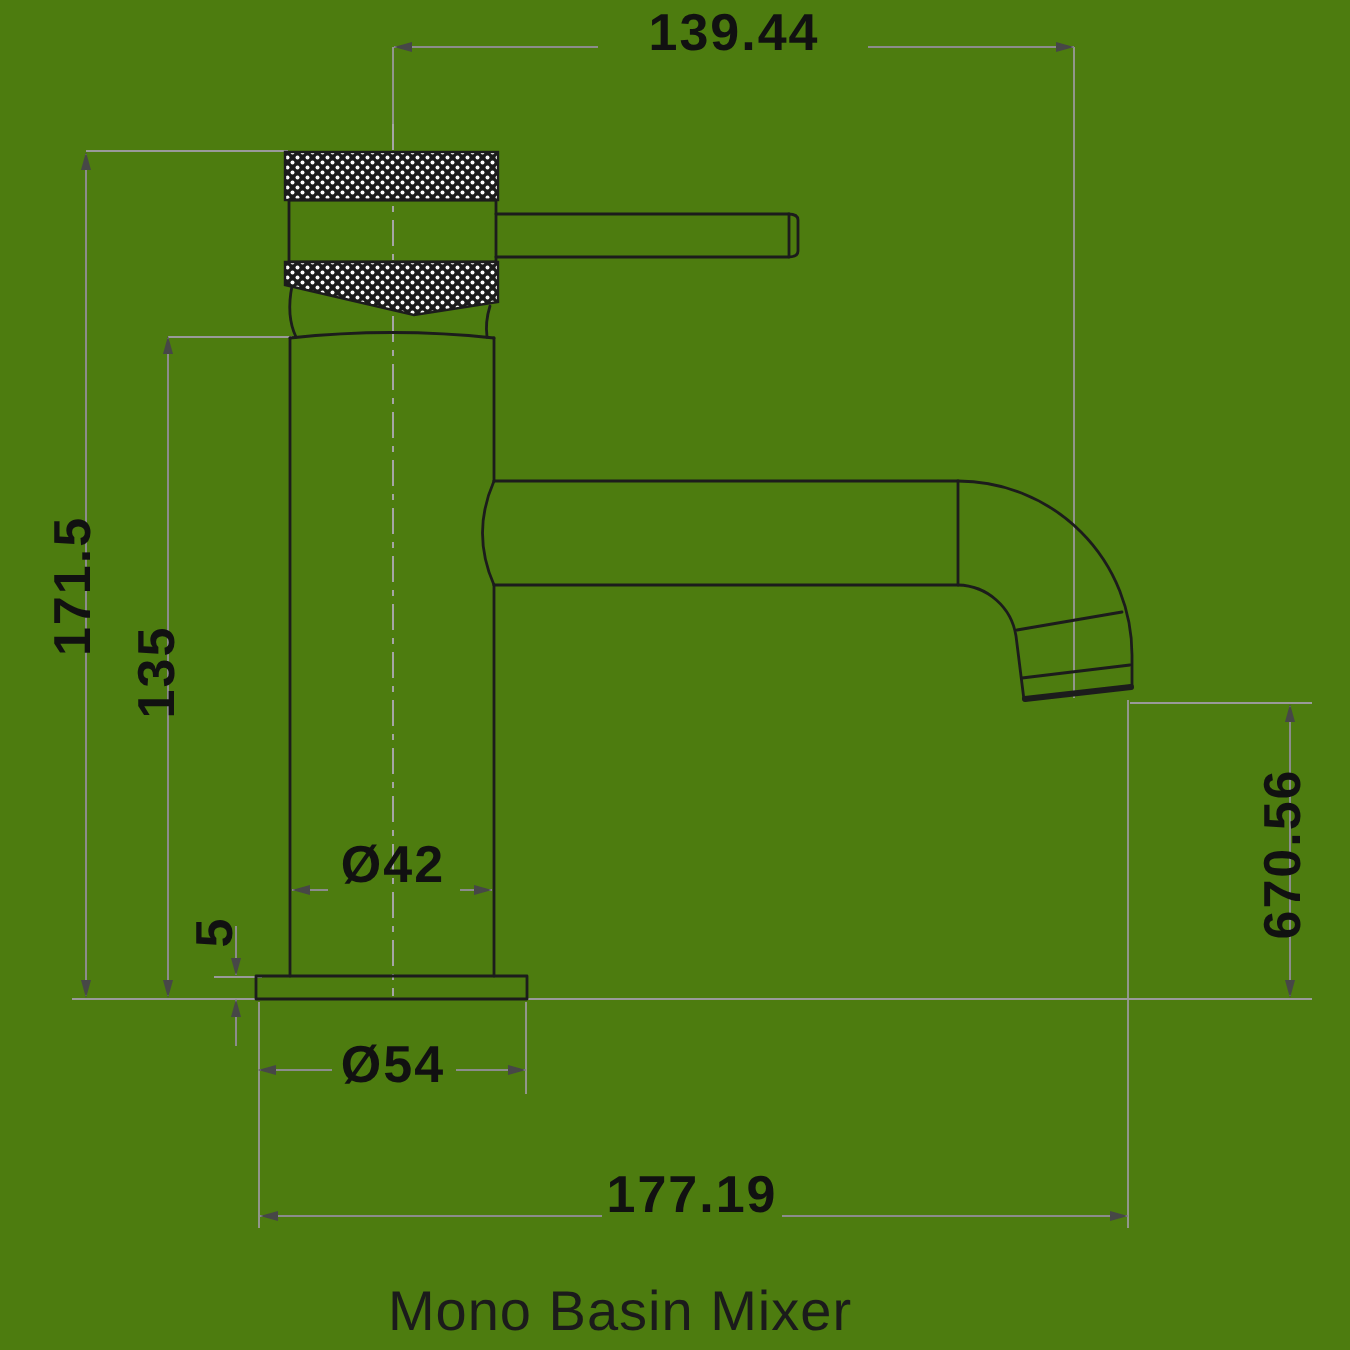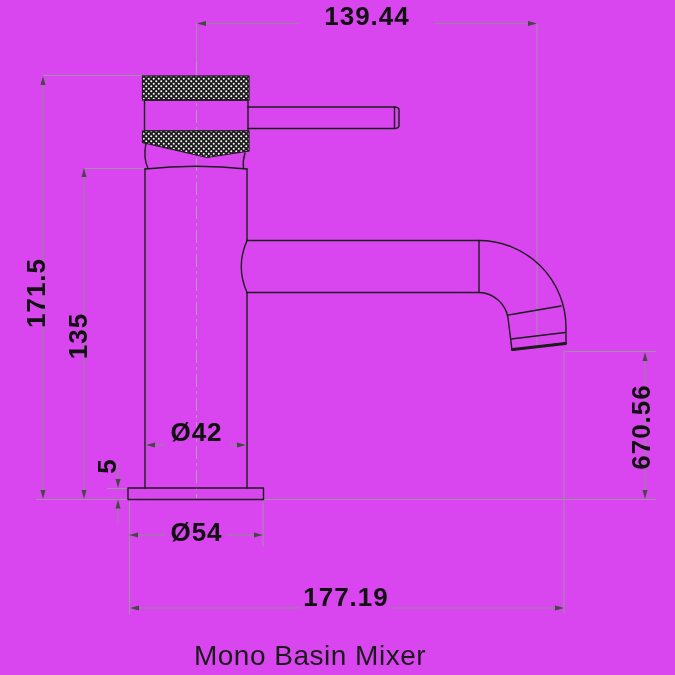--- a/index.html
+++ b/index.html
@@ -1,19 +1,19 @@
 <!DOCTYPE html>
 <html><head>
 <meta charset="utf-8">
 <style>
   html,body{margin:0;padding:0;background:#ffffff;}
   .canvas{
     position:relative;
     width:675px;height:675px;
-    background:#d946ef;
+    background:#4d7c0f;
     overflow:hidden;
     font-family:"Liberation Sans",sans-serif;
   }
   svg{display:block;}
   .obj{stroke:#1c1c1c;stroke-width:1.4;fill:none;stroke-linejoin:round;stroke-linecap:round;}
   .obj-thick{stroke:#1c1c1c;stroke-width:3;fill:none;stroke-linecap:round;}
   .knurl-fill{fill:url(#knurl);stroke:#1c1c1c;stroke-width:1.2;}
   .ext{stroke:#9a9a9a;stroke-width:0.9;fill:none;}
   .dim{stroke:#8c8c8c;stroke-width:1;fill:none;}
   .cl{stroke:#a5a5a5;stroke-width:1;fill:none;stroke-dasharray:13 4 3 4;}

